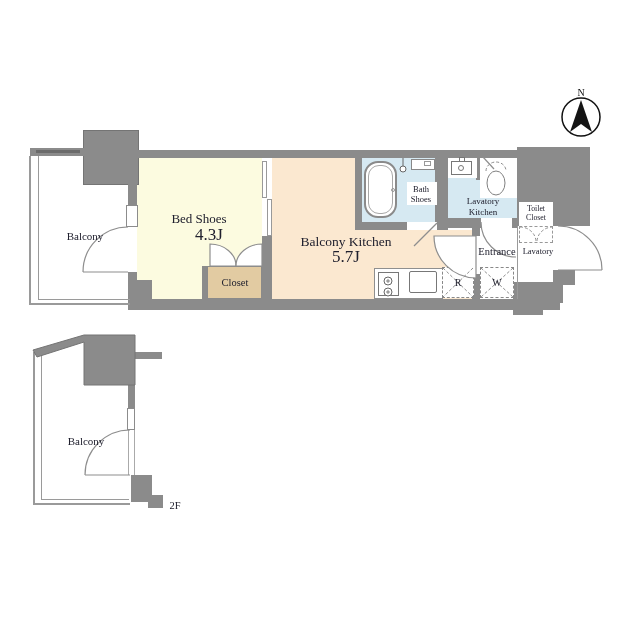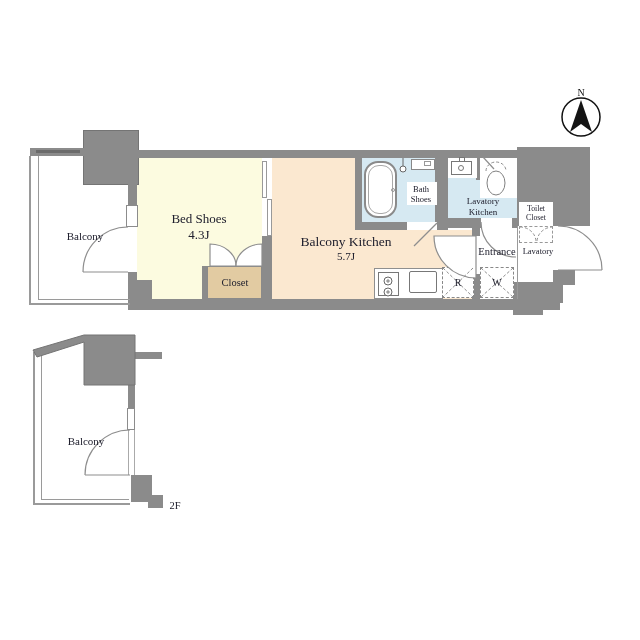--- a/index.html
+++ b/index.html
@@ -135,24 +135,24 @@
     </g>
 
     <g>
       <circle cx="581" cy="117" r="19" fill="#ffffff" stroke="#111" stroke-width="1.5"></circle>
       <polygon points="581,100 592,132 581,124 570,132" fill="#141414"></polygon>
     </g>
   </svg>
 
   <div class="lbl" style="left:85px;top:237px;font-size:11px">Balcony</div>
   <div class="lbl" style="left:199px;top:219px;font-size:13px">Bed Shoes</div>
-  <div class="lbl" style="left:199px;top:235px;font-size:13px">4.3J</div>
+  <div class="lbl" style="left:209px;top:235px;font-size:17px">4.3J</div>
   <div class="lbl" style="left:235px;top:283px;font-size:10.5px">Closet</div>
   <div class="lbl" style="left:346px;top:242px;font-size:13.5px">Balcony Kitchen</div>
-  <div class="lbl" style="left:346px;top:257px;font-size:11px">5.7J</div>
+  <div class="lbl" style="left:346px;top:257px;font-size:17px">5.7J</div>
   <div class="lbl" style="left:421px;top:194px;font-size:8.5px">
     <span>Bath</span>
     <span>Shoes</span>
   </div>
   <div class="lbl" style="left:483px;top:207px;font-size:9px">
     <span>Lavatory</span>
     <span>Kitchen</span>
   </div>
   <div class="lbl" style="left:536px;top:213px;font-size:7.8px">
     <span>Toilet</span>

